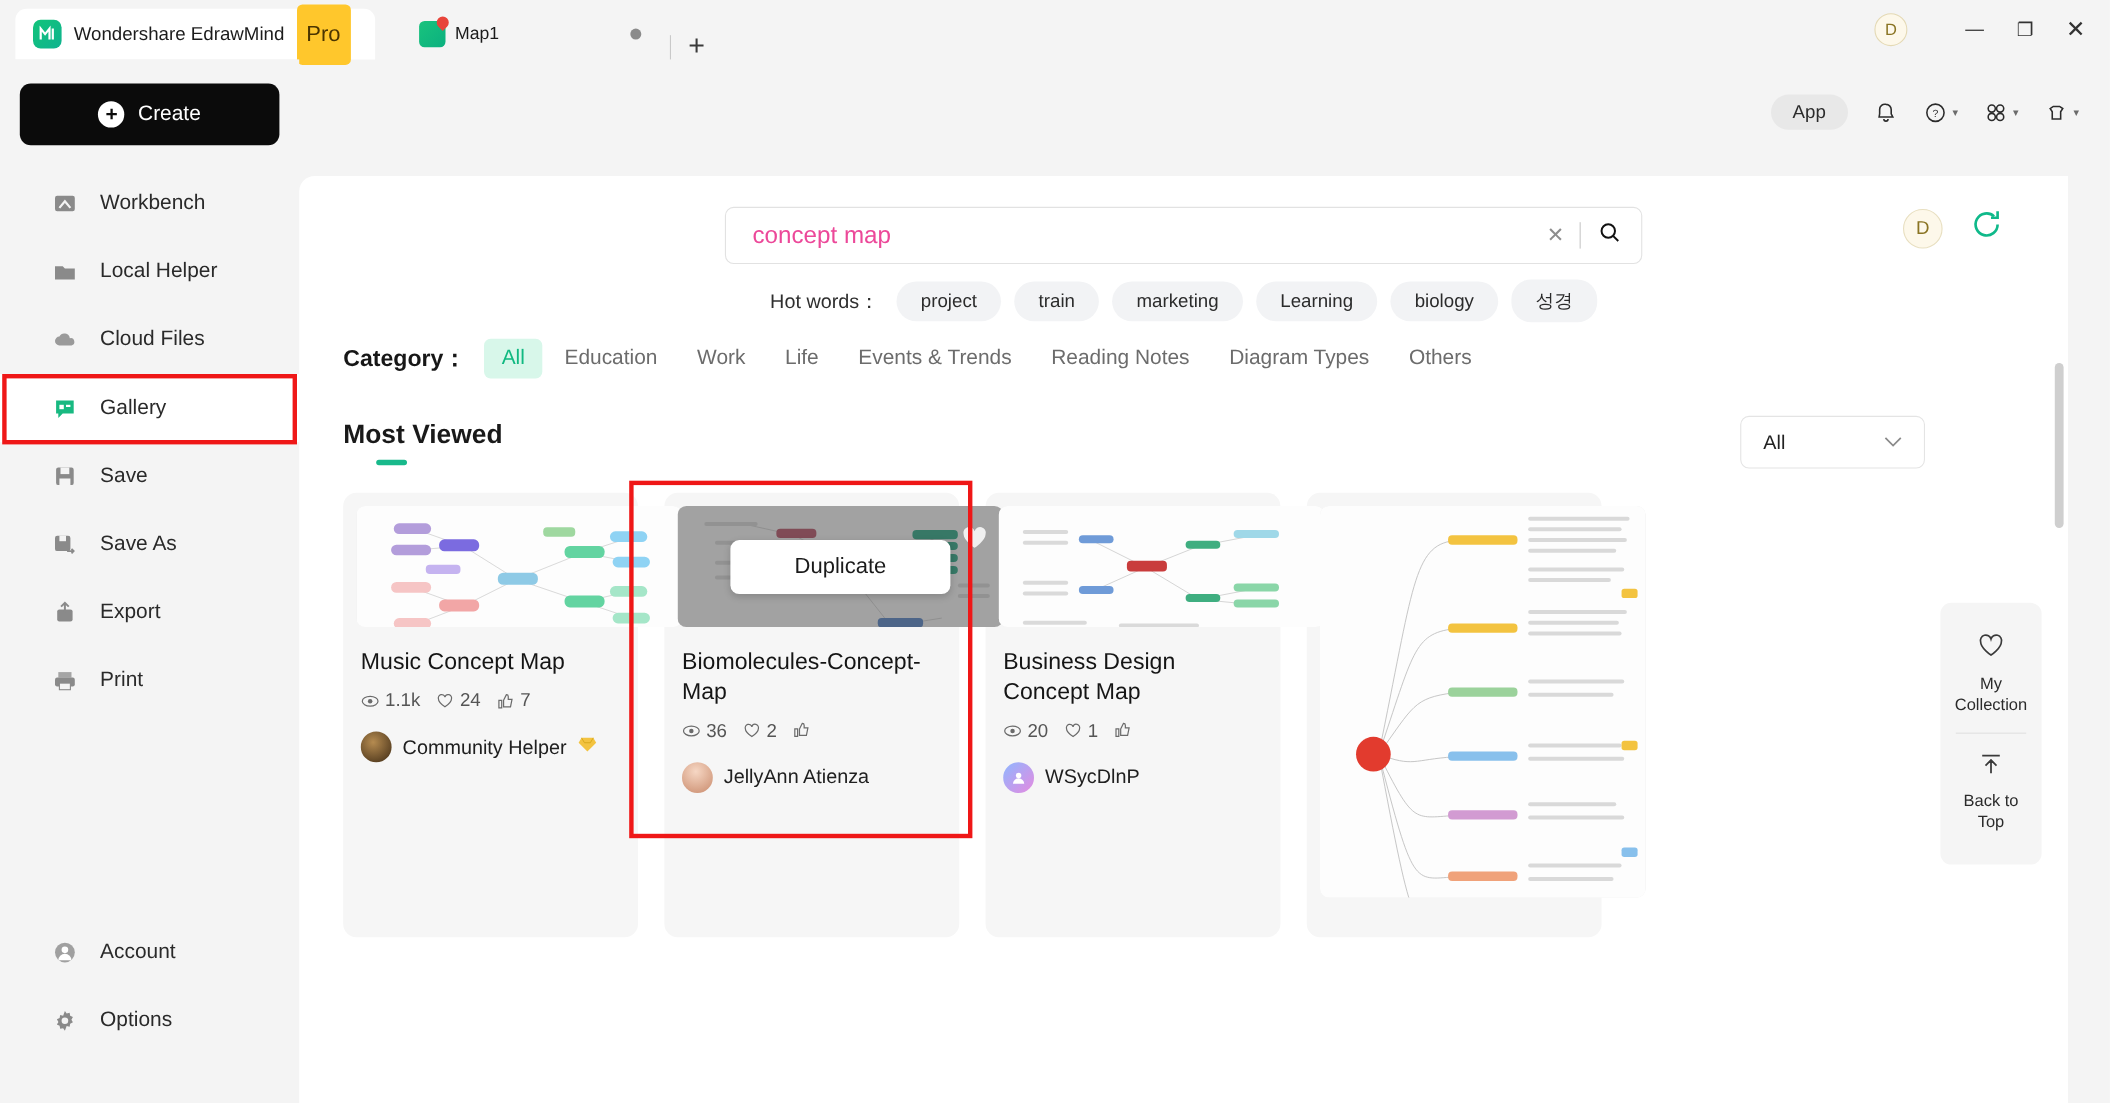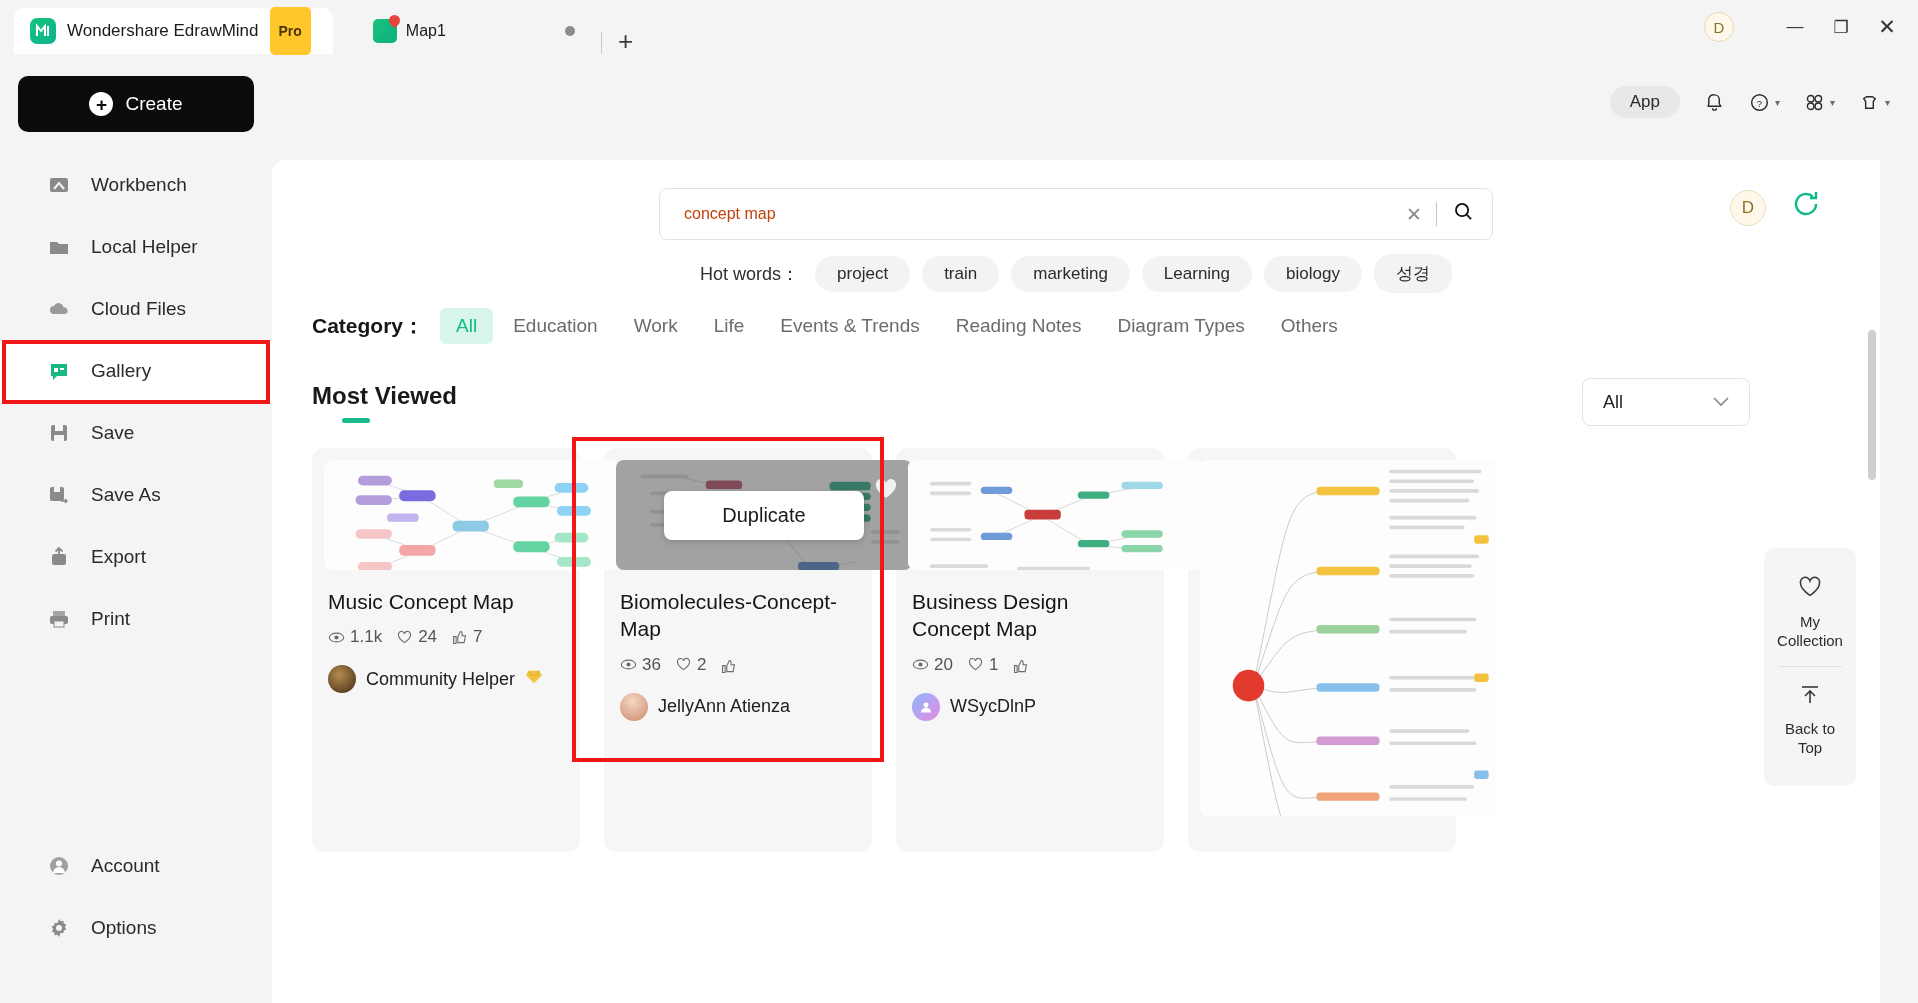--- a/index.html
+++ b/index.html
@@ -22,22 +22,22 @@
     display: flex; align-items: center; gap: 11px; justify-content: flex-end;
   }
   .brand-logo {
     width: 26px; height: 26px; border-radius: 7px;
     background: linear-gradient(135deg,#13c47a,#0eb38f);
     display: flex; align-items: center; justify-content: center;
     color: #fff; font-size: 16px; font-weight: bold;
   }
   .brand-name { font-size: 17px; color: #1b1b1b; }
   .pro-badge {
-    background: #ffc72c; color: #4b3500; font-weight: bold;
-    font-size: 14px; border-radius: 5px; padding: 16px 9px;
+    background: #ffc72c; color: #4b3500; font-weight: normal;
+    font-size: 20px; border-radius: 5px; padding: 16px 9px;
   }
   .doc-tab {
     height: 46px; margin-left: 30px; padding: 0 10px;
     display: flex; align-items: center; gap: 9px;
   }
   .doc-icon {
     width: 24px; height: 24px; border-radius: 5px;
     background: linear-gradient(135deg,#19c37d,#0bb07f);
     position: relative;
   }
@@ -94,21 +94,21 @@
   .app-pill { background:#e8e8e8; color:#2b2b2b; font-size:17px; border-radius: 16px; padding: 6px 20px; }
   .hicon { color:#2b2b2b; display:flex; align-items:center; gap:5px; font-size: 19px; }
   .caret { font-size: 10px; color:#6b6b6b; }
 
   
   .search-row { position:absolute; left:0; top: 28px; width: 1608px; display:flex; justify-content:center; }
   .searchbox {
     width: 834px; height: 52px; border:1px solid #e2e2e2; border-radius: 8px;
     display:flex; align-items:center; padding: 0 18px 0 24px; background:#fff;
   }
-  .search-val { flex:1; font-size: 16px; color:#c2410c; }
+  .search-val { flex:1; font-size: 22px; color:#ec4899; }
   .clear-x { color:#8d8d8d; font-size: 19px; margin-right: 14px; }
   .vbar { width:1px; height:24px; background:#c7c7c7; margin-right: 16px; }
   .mag { font-size: 21px; color:#111; }
 
   .right-search { position:absolute; right: 58px; top: 28px; display:flex; align-items:center; gap: 24px; }
   .avatar-circ {
     width: 36px; height: 36px; border-radius:50%; background:#fdf8ea; border:1px solid #e8dfc0;
     color:#8a7423; font-size:17px; display:flex; align-items:center; justify-content:center;
   }
   .refresh { font-size: 32px; color:#0fb98a; }
@@ -133,21 +133,21 @@
     border:1px solid #e4e4e4; border-radius:8px; display:flex; align-items:center;
     justify-content:space-between; padding: 0 20px; font-size: 18px; color:#222;
   }
   .chev { color:#8a8a8a; font-size: 14px; }
 
   
   .cards { position:absolute; top: 288px; left: 40px; display:flex; gap: 24px; }
   .card { width: 268px; background:#f6f6f6; border-radius: 12px; padding: 12px 12px 18px; }
   .thumb { width: 296px; height: 110px; border-radius: 8px; overflow:hidden; position:relative; background:#efefef; }
   .card-title { font-size: 21px; color:#151515; margin: 18px 4px 0; line-height: 1.3; }
-  .stats { display:flex; align-items:flex-end; gap: 14px; margin: 12px 4px 0; font-size: 17px; color:#555; }
+  .stats { display:flex; align-items:flex-start; gap: 14px; margin: 12px 4px 0; font-size: 17px; color:#555; }
   .stat { display:flex; align-items:center; gap:5px; }
   .author { display:flex; align-items:center; gap: 10px; margin: 18px 4px 0; font-size: 18px; color:#202020; }
   .av { width: 28px; height: 28px; border-radius: 50%; flex:none; }
   .av1 { background: radial-gradient(circle at 40% 35%, #b58b50, #3e2a14); }
   .av2 { background: radial-gradient(circle at 45% 30%, #f6d7c4, #c98a6b); }
   .av3 { background: linear-gradient(135deg,#8fb7ff,#e58ae0); display:flex;align-items:center;justify-content:center;color:#fff;font-size:14px; }
   .gem { color:#f0b429; font-size:17px; }
 
   .card-tall { width: 268px; }
   .tall-thumb { height: 356px; }

